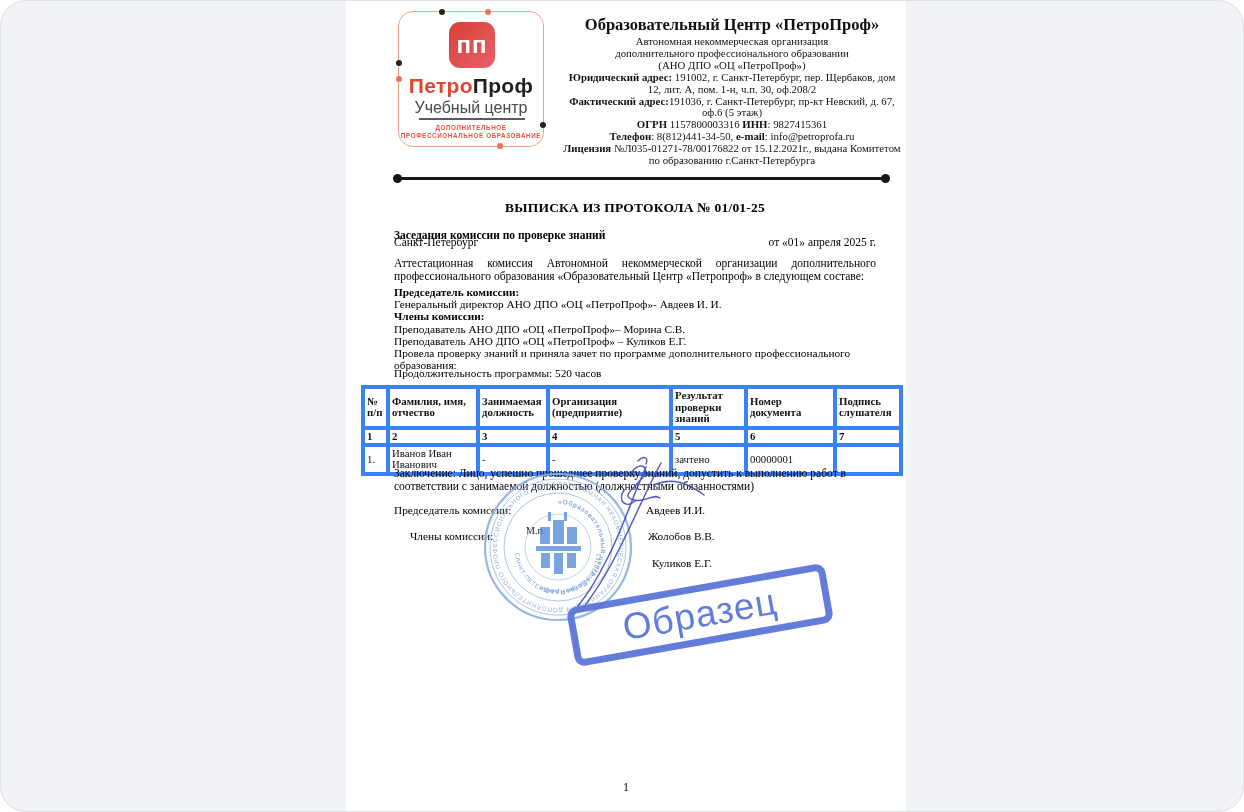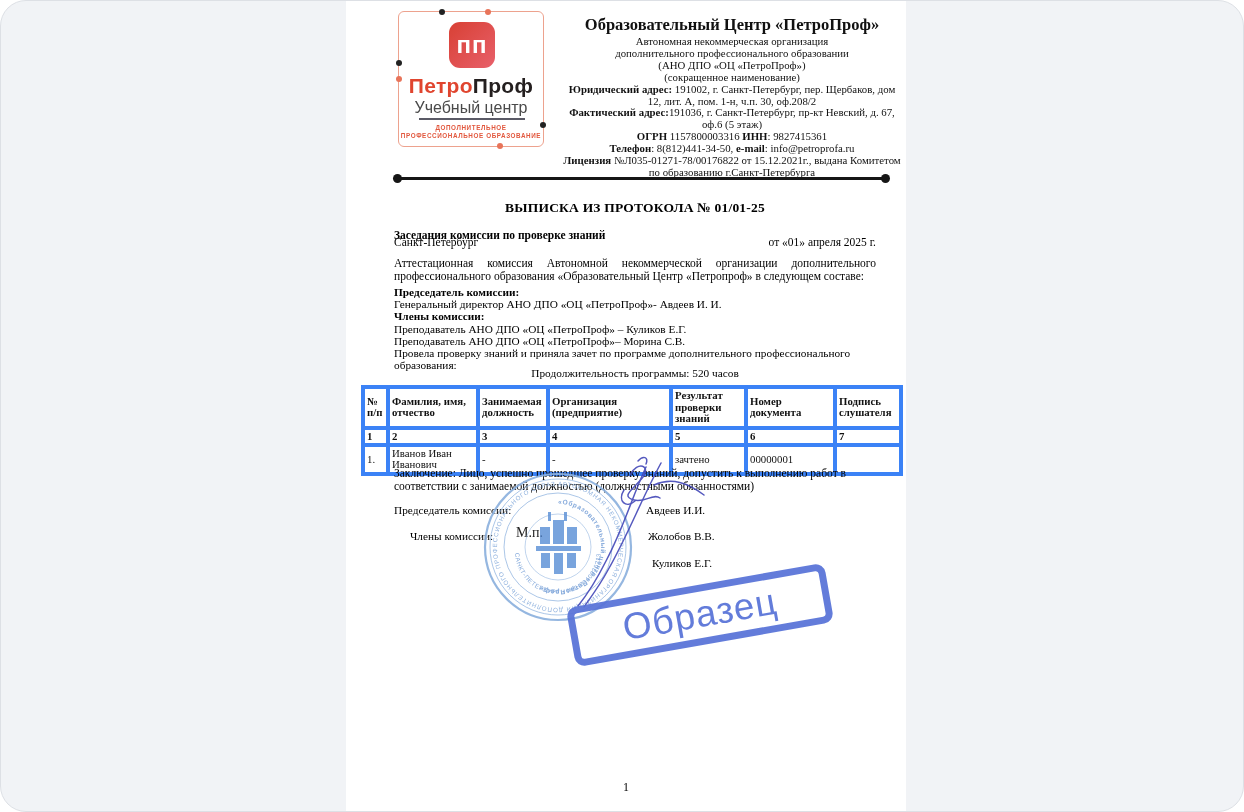--- a/index.html
+++ b/index.html
@@ -6,21 +6,21 @@
   html,body { background:#ffffff; }
   body { width:1244px; height:812px; font-family:"Liberation Serif","DejaVu Serif",serif; }
 
   .frame { position:relative; width:1244px; height:812px; background:#f1f3f6;
            border:1px solid #dde0e5; border-radius:26px; overflow:hidden; }
 
   .page { position:absolute; left:345px; top:0; width:560px; height:812px; background:#ffffff; }
 
   
   .logo { position:absolute; left:52px; top:10px; width:146px; height:136px;
-          border:1.5px solid #eda28e; border-radius:6px;
+          border:1.5px solid #eda28e; border-radius:15px;
           font-family:"Liberation Sans","DejaVu Sans",sans-serif; text-align:center; }
   .logo-dot { position:absolute; border-radius:50%; width:6px; height:6px; }
   .logo-icon { position:absolute; left:50px; top:10px; width:46px; height:46px; border-radius:11px;
                background:linear-gradient(135deg,#d84034,#e8606a);
                color:#ffffff; font-weight:bold; font-size:24px; line-height:46px; letter-spacing:1px; }
   .logo-name { position:absolute; top:62px; width:100%; font-size:21px; font-weight:bold; letter-spacing:0.3px; }
   .logo-name .red { color:#e0452f;margin-top:20px; } .logo-name .dark { color:#241f1f; }
   .logo-sub { position:absolute; top:87px; width:100%; font-size:16px; color:#4a4a4a; }
   .logo-divider { position:absolute; top:106px; left:20px; width:106px; height:2px; background:#5a5a66; }
   .logo-tagline { position:absolute; top:112px; width:100%; font-size:6.3px; font-weight:bold;
@@ -42,41 +42,41 @@
            font-size:13.5px; font-weight:bold; letter-spacing:0.2px; }
   .subtitle { position:absolute; left:48px; top:228px; width:482px; text-align:left;
               font-size:11.5px; font-weight:bold; }
   .city-date { position:absolute; left:48px; top:235px; width:482px; display:flex;
                justify-content:space-between; font-size:11.5px; }
 
   .intro { position:absolute; left:48px; top:256px; width:482px; font-size:11.5px;
            line-height:12.8px; text-align:justify; }
   .roster { position:absolute; left:48px; top:285px; width:482px; font-size:11.3px; line-height:12.2px; }
   .roster .bold { font-weight:bold; }
-  .duration { position:absolute; left:48px; top:366px; width:482px; font-size:11.3px;text-align:center; }
+  .duration { position:absolute; left:48px; top:366px; width:482px; font-size:11.3px; }
 
   
   table.results { position:absolute; left:15px; top:384px; width:538px; border-collapse:collapse;
                   font-size:10.8px; color:#111; table-layout:fixed; }
   table.results td { border:4px solid #3b82f6; text-align:left; vertical-align:middle;
                      padding:1px 2px; line-height:11.6px; }
   table.results .hdr td { font-weight:bold; height:36px; }
   table.results .nums td { font-weight:bold; height:13px; line-height:11px; }
   table.results .datarow td { height:26px; }
 
   .conclusion { position:absolute; left:48px; top:466px; width:482px; font-size:11.5px; line-height:12.8px; }
 
   
   .sig-row { position:absolute; font-size:11.3px; }
   .sig-chair-label { left:48px; top:503px; }
   .sig-chair-name  { left:300px; top:503px; }
   .sig-members-label { left:64px; top:529px; }
   .sig-member1-name  { left:302px; top:529px; }
   .sig-member2-name  { left:306px; top:556px; }
-  .sig-mp { position:absolute; left:170px; top:524px; font-size:14px; color:#222; }
+  .sig-mp { position:absolute; left:180px; top:524px; font-size:10px; color:#222; }
 
   
   .seal-svg { position:absolute; left:132px; top:466px; width:160px; height:160px; opacity:0.92; }
   .ink-svg  { position:absolute; left:188px; top:452px; width:182px; height:168px; }
 
   
   .sample-stamp { position:absolute; left:223px; top:584px; width:262px; height:60px;
                   border:7px solid #5873d8; border-radius:10px; transform:rotate(-10deg);
                   display:flex; align-items:center; justify-content:center;
                   font-family:"Liberation Sans","DejaVu Sans",sans-serif;
@@ -107,21 +107,20 @@
         <span>ДОПОЛНИТЕЛЬНОЕ</span><br>
         <span>ПРОФЕССИОНАЛЬНОЕ ОБРАЗОВАНИЕ</span>
       </div>
     </div>
 
     <div class="letterhead">
       <div class="org-name">Образовательный Центр «ПетроПроф»</div>
       <div class="lh-line">Автономная некоммерческая организация</div>
       <div class="lh-line">дополнительного профессионального образовании</div>
       <div class="lh-line">(АНО ДПО «ОЦ «ПетроПроф»)</div>
-      <div class="lh-line">(сокращенное наименование)</div>
       <div class="lh-line"><b>Юридический адрес:</b><span> 191002, г. Санкт-Петербург, пер. Щербаков, дом 12, лит. А, пом. 1-н, ч.п. 30, оф.208/2</span></div>
       <div class="lh-line"><b>Фактический адрес:</b><span>191036, г. Санкт-Петербург, пр-кт Невский, д. 67, оф.6 (5 этаж)</span></div>
       <div class="lh-line"><b>ОГРН</b><span> 1157800003316 </span><b>ИНН</b><span>: 9827415361</span></div>
       <div class="lh-line"><b>Телефон</b><span>: 8(812)441-34-50, </span><b>e-mail</b><span>: info@petroprofa.ru</span></div>
       <div class="lh-line"><b>Лицензия</b><span> №Л035-01271-78/00176822 от 15.12.2021г., выдана Комитетом по образованию г.Санкт-Петербурга</span></div>
     </div>
 
     <div class="divider"></div>
 
     <div class="title">ВЫПИСКА ИЗ ПРОТОКОЛА № 01/01-25</div>
@@ -130,22 +129,22 @@
       <span>Санкт-Петербург</span>
       <span>от «01» апреля 2025 г.</span>
     </div>
 
     <div class="intro">Аттестационная комиссия Автономной некоммерческой организации дополнительного профессионального образования «Образовательный Центр «Петропроф» в следующем составе:</div>
 
     <div class="roster">
       <div class="bold">Председатель комиссии:</div>
       <div>Генеральный директор АНО ДПО «ОЦ «ПетроПроф»- Авдеев И. И.</div>
       <div class="bold">Члены комиссии:</div>
+      <div>Преподаватель АНО ДПО «ОЦ «ПетроПроф»– Морина С.В.</div>
       <div>Преподаватель АНО ДПО «ОЦ «ПетроПроф» – Куликов Е.Г.</div>
-      <div>Преподаватель АНО ДПО «ОЦ «ПетроПроф»– Морина С.В.</div>
       <div>Провела проверку знаний и приняла зачет по программе дополнительного профессионального образования:</div>
     </div>
 
     <div class="duration">Продолжительность программы: 520 часов</div>
 
     <table class="results">
       <colgroup>
         <col style="width:25px">
           <col style="width:90px">
           <col style="width:70px">

